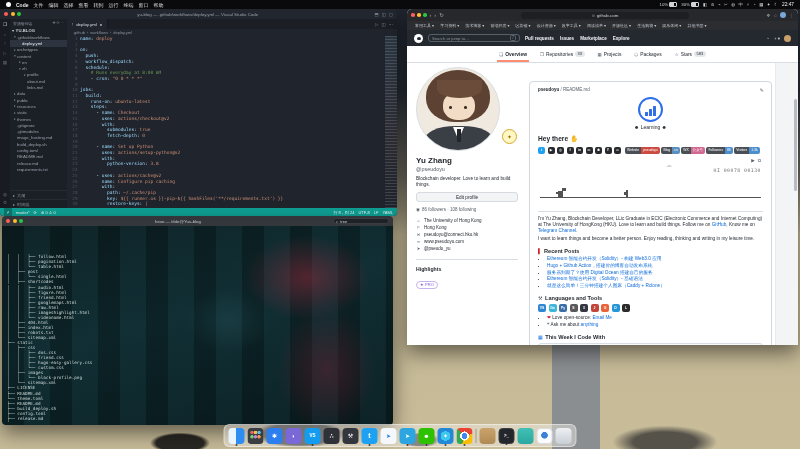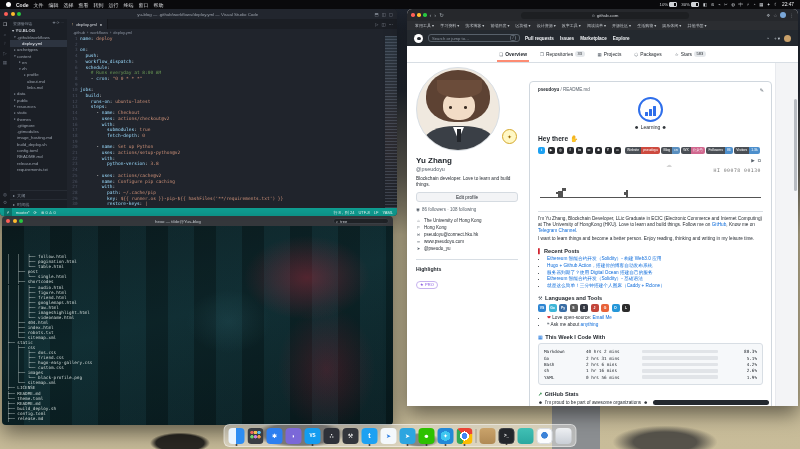--- a/index.html
+++ b/index.html
@@ -77,21 +77,21 @@
     background:
       radial-gradient(90px 60px at 78% 26%,rgba(195,40,62,.38),transparent 70%),
       radial-gradient(70px 90px at 83% 72%,rgba(160,30,50,.30),transparent 70%),
       radial-gradient(60px 45px at 58% 48%,rgba(45,95,105,.28),transparent 70%),
       repeating-linear-gradient(90deg,rgba(0,0,0,.28) 0 22px,rgba(22,42,48,.16) 22px 48px),
       linear-gradient(165deg,#0e2327 0,#103035 45%,#0b2125 100%);}
   .t-pre{position:absolute;left:5px;top:3px;right:4px;bottom:3px;font-size:4.3px;line-height:5.05px;color:#ccd6d4;white-space:pre;overflow:hidden;}
   .tl{height:5.05px;}
 
   
-  .browser{left:407px;top:9px;width:391px;height:397px;background:#fff;border-radius:5px 5px 0 0;}
+  .browser{left:407px;top:9px;width:391px;height:336px;background:#fff;border-radius:5px 5px 0 0;}
   .b-toolbar{height:12px;background:#26282c;display:flex;align-items:center;gap:3px;padding:0 4px;}
   .b-toolbar .dots i{width:3.5px;height:3.5px;}
   .b-nav{display:flex;gap:3px;color:#9aa0a6;font-size:5.5px;align-items:center;}
   .addr-wrap{flex:1;display:flex;justify-content:center;}
   .addr{width:168px;height:7px;background:#1d1f22;border-radius:4px;display:flex;align-items:center;justify-content:center;gap:2px;font-size:4.4px;color:#d2d5da;}
   .addr .lk{font-size:3.8px;color:#9aa0a6;}
   .b-ric{display:flex;gap:3px;align-items:center;color:#9aa0a6;font-size:4.6px;}
   .b-av{width:6px;height:6px;border-radius:50%;background:#7aa7d8;}
   .b-bookmarks{height:9px;background:#2b2d31;display:flex;align-items:center;gap:6px;padding:0 8px;font-size:4px;color:#c3c7cc;white-space:nowrap;overflow:hidden;}
 

